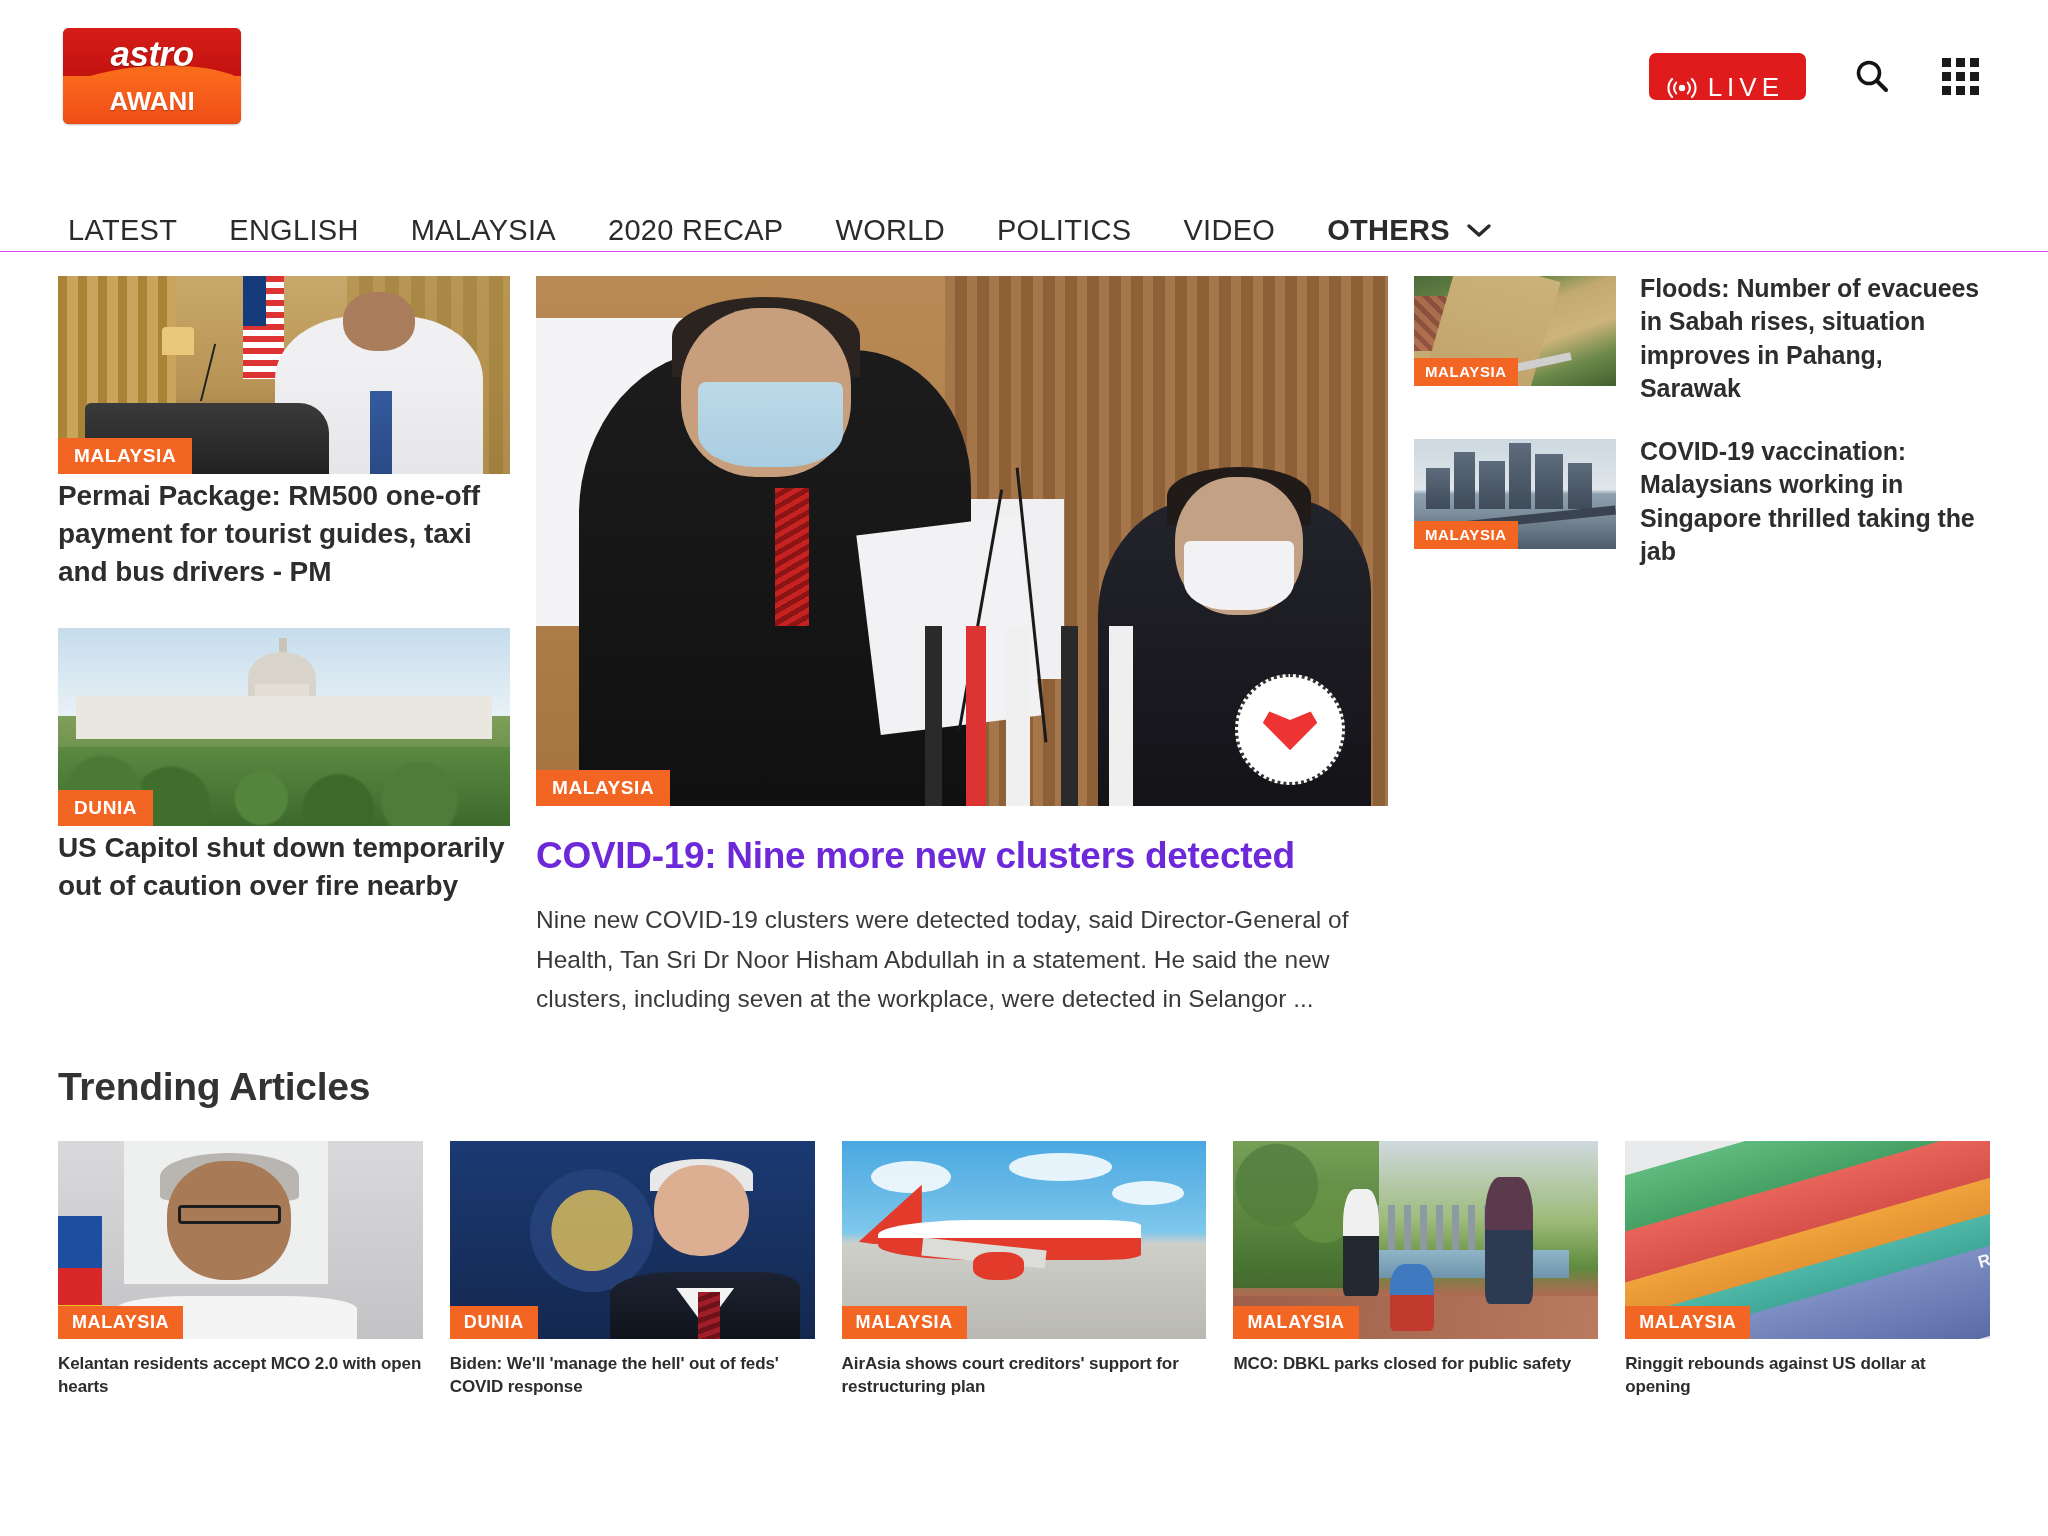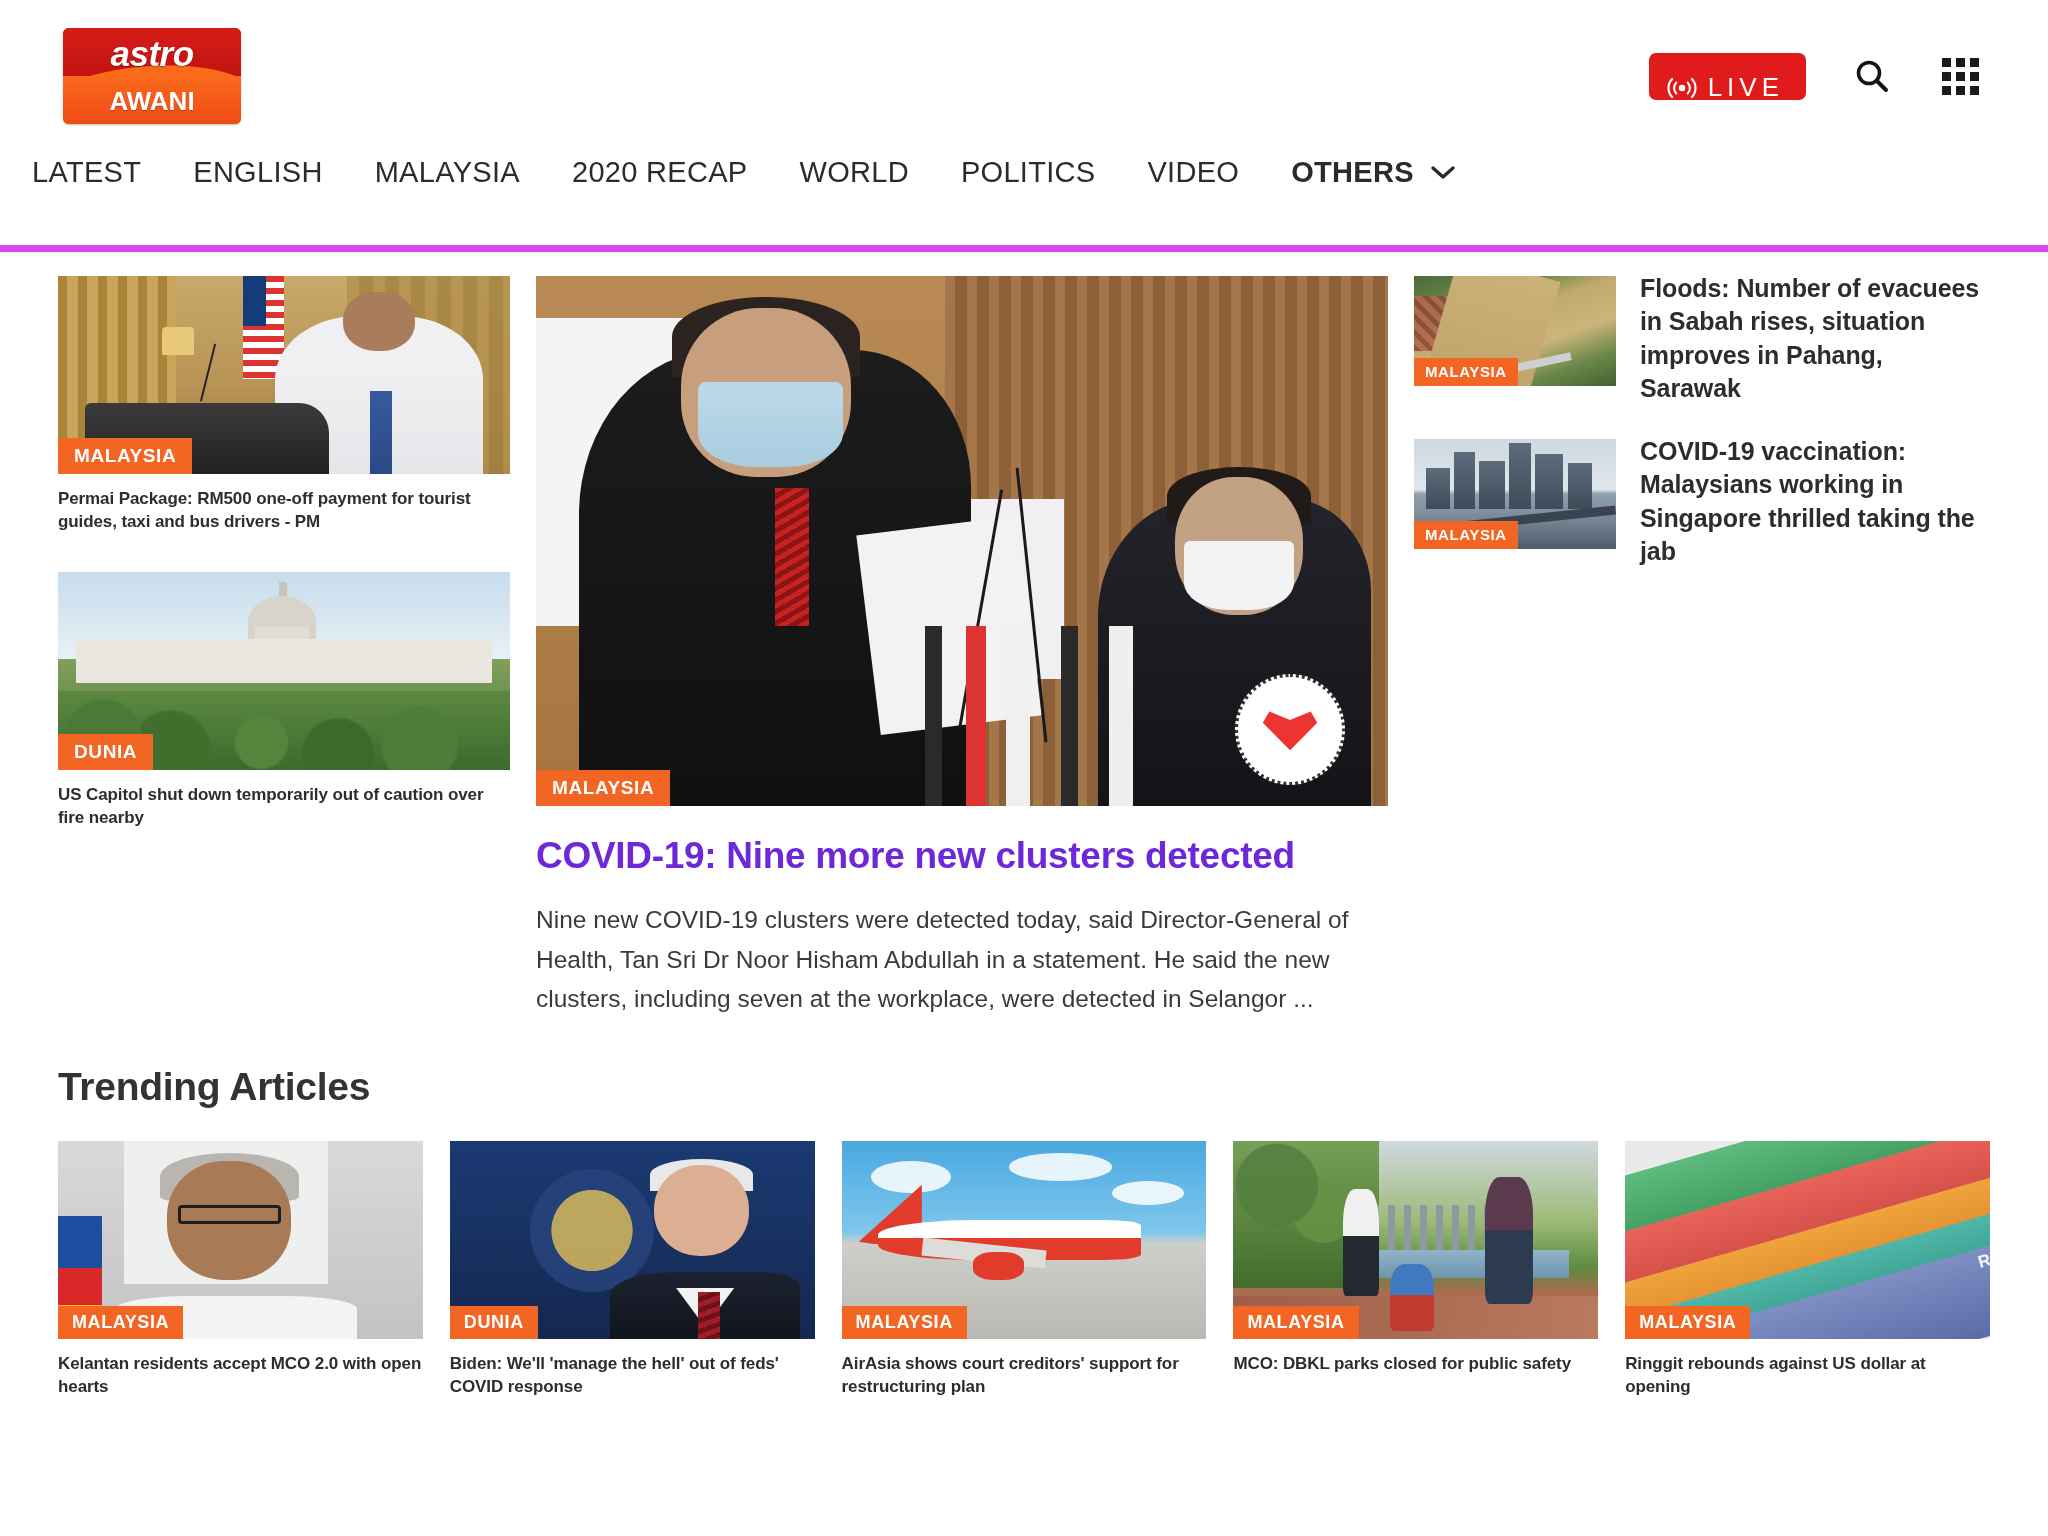--- a/index.html
+++ b/index.html
@@ -85,24 +85,24 @@
   .grid-icon {
     display: grid;
     grid-template-columns: repeat(3, 9px);
     grid-template-rows: repeat(3, 9px);
     gap: 5px;
   }
   .grid-icon i { background: #1a1a1a; display: block; }
 
   
   .nav {
-    padding: 0 26px;
+    padding: 0 62px;
     height: 100px;
-    display: flex; align-items: flex-start;
-    border-bottom: 7px solid #d946ef;
+    display: flex; align-items: flex-end;
+    border-bottom: 1px solid #d946ef;
   }
   .nav-list { display: flex; align-items: center; gap: 0; }
   .nav-item {
     font-size: 29px;
     color: #2b2b2b;
     letter-spacing: .3px;
     padding: 4px 26px;
     cursor: pointer;
     white-space: nowrap;
   }
@@ -128,25 +128,25 @@
     letter-spacing: .6px;
     padding: 8px 16px 9px 16px;
     line-height: 1;
     z-index: 5;
     white-space: nowrap;
   }
 
   .thumb { position: relative; overflow: hidden; }
 
   .card-title {
-    font-size: 17px;
+    font-size: 28px;
     font-weight: 700;
     color: #2d2d2d;
     line-height: 1.35;
-    margin-top: 14px;
+    margin-top: 3px;
     letter-spacing: -.1px;
   }
 
   
   .left-col .item + .item { margin-top: 38px; }
   .left-thumb { width: 452px; height: 198px; }
 
   
   .img-pm { background: linear-gradient(180deg,#c8a96b 0%, #b89456 55%, #8a6a3a 100%); position:absolute; inset:0; }
   .img-pm .curtain { position:absolute; left:0; top:0; width:26%; height:100%;

